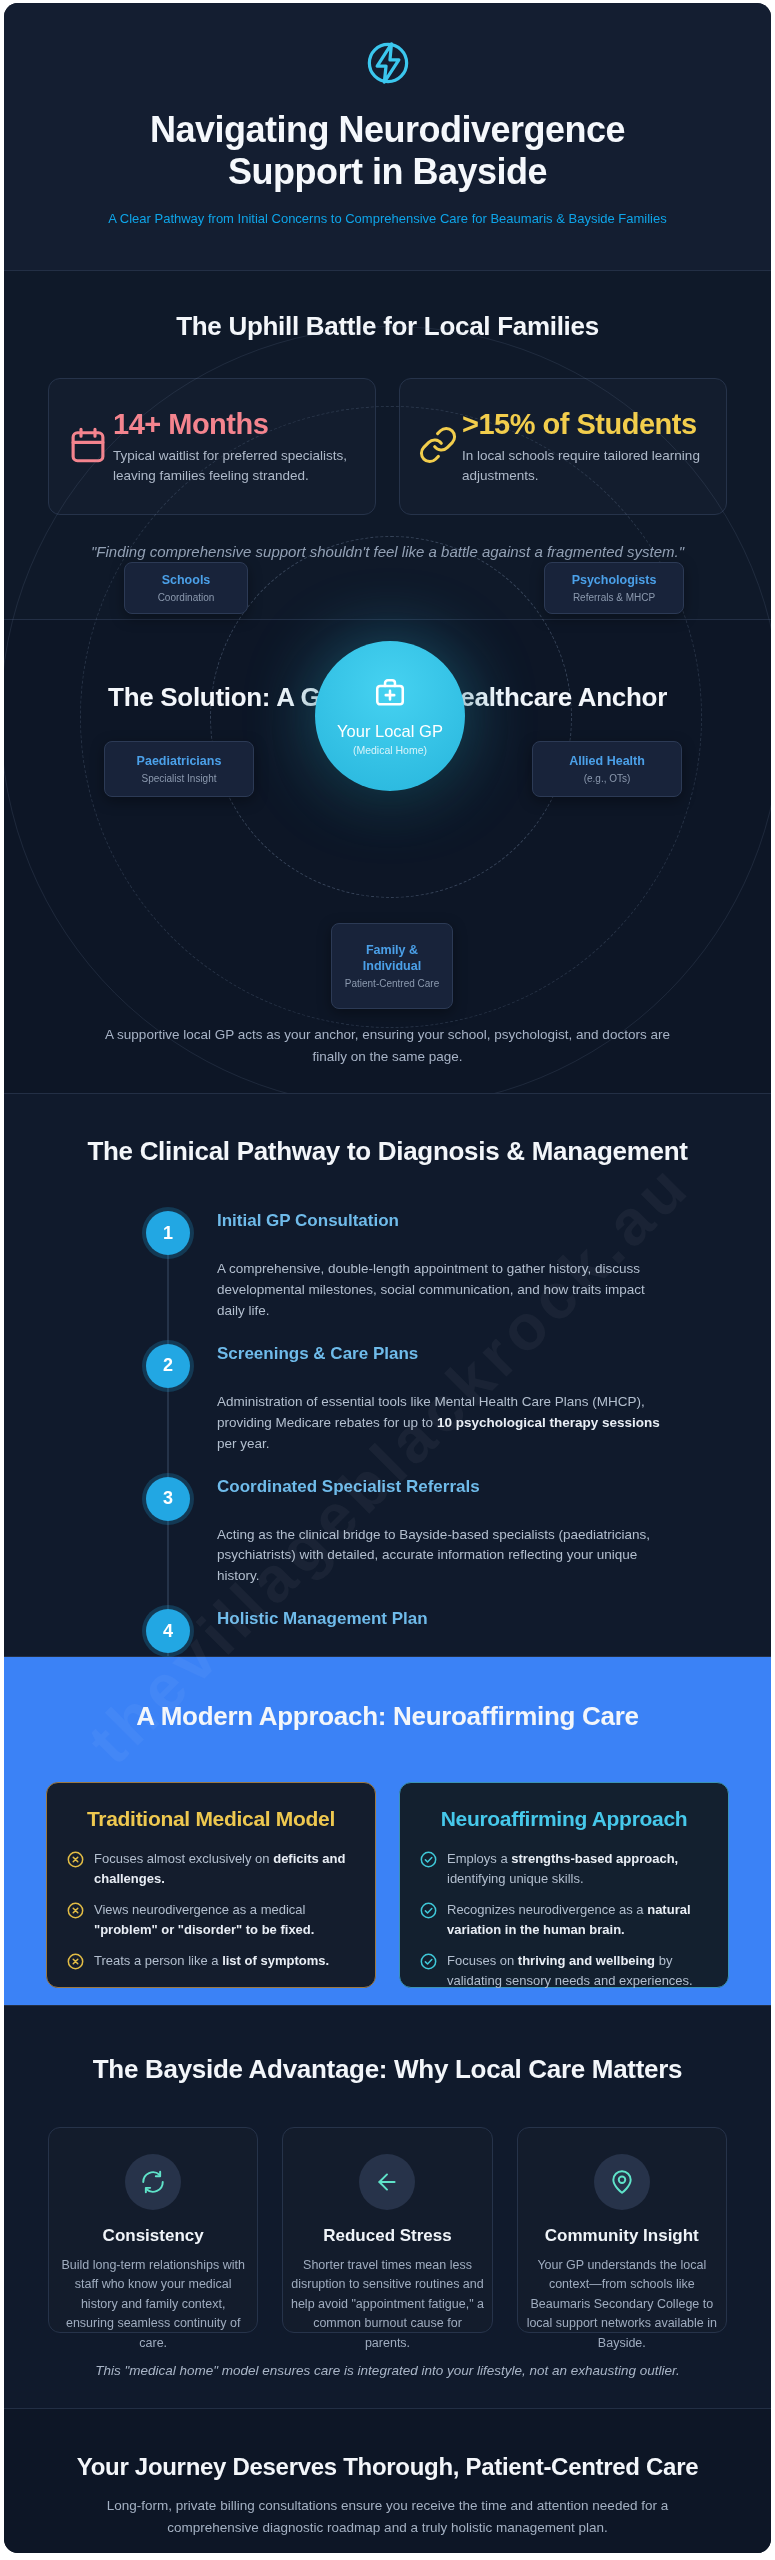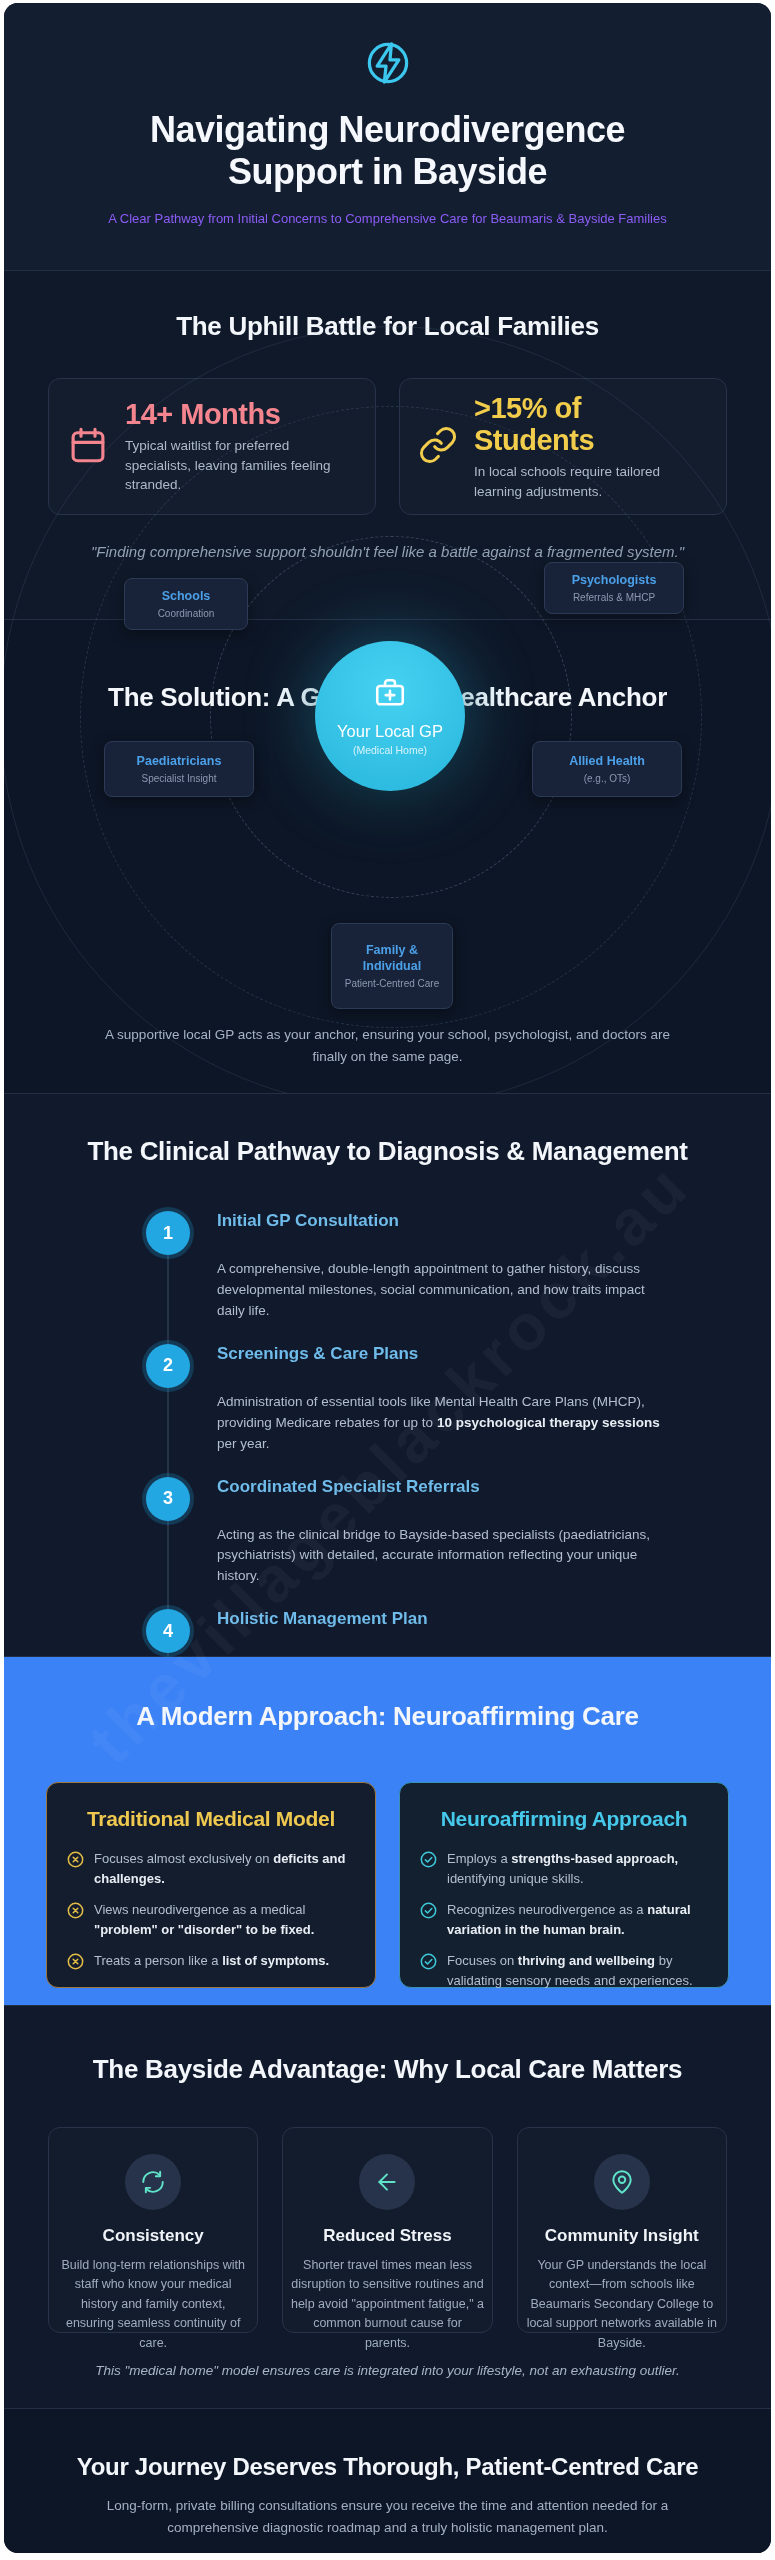--- a/index.html
+++ b/index.html
@@ -12,26 +12,26 @@
   #sec-pathway{height:563px;background:#101a2c;border-top:1px solid #232f45;}
   #sec-approach{height:349px;background:#3b82f6;border-top:1px solid #232f45;}
   #sec-advantage{height:403px;background:#101a2c;border-top:1px solid #232f45;}
   #sec-cta{height:145px;background:#0d1626;border-top:1px solid #232f45;}
 
   .sec-title{font-size:26px;font-weight:bold;text-align:center;color:#f3f6fa;letter-spacing:-0.3px;margin:0;}
 
   
   .logo-wrap{padding-top:34px;text-align:center;}
   .main-title{margin-top:16px;text-align:center;font-size:36px;line-height:42px;font-weight:bold;color:#f5f8fc;letter-spacing:-0.5px;}
-  .subtitle{margin:16px auto 0;width:560px;text-align:center;font-size:13px;line-height:1.55;color:#8b5cf6;}
+  .subtitle{margin:16px auto 0;width:560px;text-align:center;font-size:13px;line-height:1.55;color:#0ea5e9;}
 
   
   #sec-battle{padding-top:40px;}
   .stat-row{display:flex;gap:23px;margin:36px 44px 0;}
-  .stat-card{flex:1;background:#131d2e;border:1px solid #26334a;border-radius:12px;padding:20px 18px;display:flex;gap:16px;align-items:center;height:137px;box-sizing:border-box;}
+  .stat-card{flex:1;background:#131d2e;border:1px solid #26334a;border-radius:12px;padding:20px 18px;display:flex;gap:4px;align-items:center;height:137px;box-sizing:border-box;}
   .stat-text{flex:1;}
   .stat-value{font-size:29px;line-height:32px;font-weight:bold;letter-spacing:-0.5px;}
   .stat-value.pink{color:#f4848e;}
   .stat-value.yellow{color:#f2cd4c;}
   .stat-desc{margin-top:6px;font-size:13.5px;line-height:1.45;color:#aeb9c9;}
   .quote{margin:26px auto 0;width:640px;text-align:center;font-style:italic;font-size:15px;line-height:1.5;color:#93a1b5;}
 
   
   .orbit-ring{position:absolute;border-radius:50%;pointer-events:none;}
   .ring-1{width:360px;height:360px;left:206px;top:-84px;border:1.5px dashed rgba(130,150,180,0.35);}
@@ -42,21 +42,21 @@
     background:radial-gradient(circle at 50% 32%,#46d2f1,#27b5dc);
     box-shadow:0 0 70px rgba(56,195,235,0.40),0 14px 40px rgba(0,0,0,0.45);
     display:flex;flex-direction:column;align-items:center;justify-content:center;text-align:center;}
   .gp-title{font-size:16.5px;font-weight:normal;color:#ffffff;margin-top:8px;}
   .gp-sub{font-size:10.5px;color:rgba(255,255,255,0.8);margin-top:3px;}
   .chip{position:absolute;background:#18233a;border:1px solid #2c3a55;border-radius:8px;text-align:center;
     padding:8px 6px;box-sizing:border-box;box-shadow:0 4px 14px rgba(0,0,0,0.35);z-index:4;
     display:flex;flex-direction:column;justify-content:center;}
   .chip-label{font-size:12.5px;font-weight:bold;color:#4ba0e8;line-height:1.3;}
   .chip-cap{font-size:10px;color:#8b99ae;margin-top:3px;line-height:1.3;}
-  #chip-schools{left:120px;top:-58px;width:124px;height:52px;margin-top:16px;}
+  #chip-schools{left:120px;top:-58px;width:124px;height:52px;}
   #chip-psych{left:540px;top:-58px;width:140px;height:52px;}
   #chip-paeds{left:100px;top:121px;width:150px;height:56px;}
   #chip-allied{left:528px;top:121px;width:150px;height:56px;}
   #chip-family{left:327px;top:303px;width:122px;height:86px;}
   .solution-caption{position:absolute;top:404px;left:50%;transform:translateX(-50%);width:580px;text-align:center;
     font-size:13.5px;line-height:1.6;color:#a7b3c6;z-index:2;}
 
   
   #sec-pathway{padding-top:42px;}
   .steps{margin:44px 0 0 142px;position:relative;}

